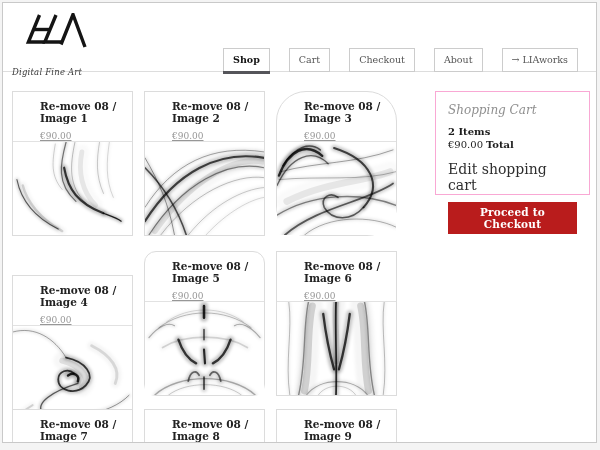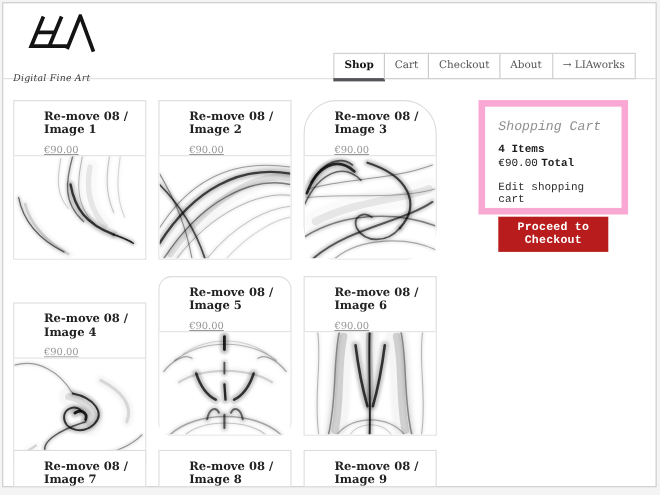--- a/index.html
+++ b/index.html
@@ -13,21 +13,21 @@
     position:absolute; left:2px; top:2px; width:593px; height:439px;
     background:#ffffff; border:1px solid #c9c9c9; overflow:hidden;
   }
 
   
   .header { position:relative; height:68px; border-bottom:1px solid #dddddd; }
   .logo { position:absolute; left:9px; top:10px; cursor:pointer; }
   .logo svg { display:block; margin-left:13px; }
   .tagline { font-style:italic; font-size:8.5px; color:#3c3c3c; margin-top:18px; letter-spacing:.2px; }
 
-  .nav { position:absolute; right:18px; bottom:-1px; display:flex; }
+  .nav { position:absolute; right:18px; bottom:-1px; display:flex;gap:20px; }
   .tab {
     border:1px solid #cccccc; margin-left:-1px; padding:5px 9px 6px;
     font-size:9.5px; color:#555555; background:#ffffff; cursor:pointer;
     position:relative; white-space:nowrap;
   }
   .tab.active { font-weight:bold; color:#141414; }
   .tab.active::after {
     content:""; position:absolute; left:-1px; right:-1px; bottom:-3px;
     height:3px; background:#55555a;
   }
@@ -44,28 +44,28 @@
     display:inline-block; margin-top:3px; cursor:pointer;
   }
   .card-image {
     position:absolute; left:0; right:0; top:49px; bottom:0;
     border-top:1px solid #e2e2e2; background:#ffffff; cursor:pointer; overflow:hidden;
   }
   .card-image svg { width:100%; height:100%; display:block; }
 
   
   .sidebar {
-    position:absolute; left:432px; top:88px; width:136px; height:104px;
-    box-sizing:border-box; border:6px solid #f9a8d4; padding:10px 12px; background:#fff;font-family:Liberation Mono, monospace;
+    position:absolute; left:432px; top:88px; width:155px; height:104px;
+    box-sizing:border-box; border:1px solid #f9a8d4; padding:10px 12px; background:#fff;
   }
   .cart-heading { margin:1px 0 0; font-size:12px; font-weight:normal; font-style:italic; color:#8f8f8f; }
   .cart-items { font-size:10px; font-weight:bold; color:#1d1d1d; margin-top:9px; }
   .cart-total { font-size:10px; color:#1d1d1d; margin-top:2px; }
   .cart-total .total-label { font-weight:bold; margin-left:3px; }
-  .edit-link { display:inline-block; font-size:10px; color:#2e2e2e; margin-top:11px; cursor:pointer; }
+  .edit-link { display:inline-block; font-size:14px; color:#2e2e2e; margin-top:11px; cursor:pointer; }
   .checkout-btn {
     display:inline-block; margin-top:8px; border:none; cursor:pointer;
     background:#7b7b80; color:#ffffff; font-weight:bold; font-size:10.5px;
     font-family:inherit; padding:4px 9px; letter-spacing:.2px;
   }
 </style>
 </head>
 <body>
 
 <div class="page">
@@ -360,19 +360,19 @@
     <div class="card-text">
       <h3 class="card-title">Re-move 08 / Image 9</h3>
 
     </div>
 
   </article>
     </div>
 
   <aside class="sidebar">
     <h2 class="cart-heading">Shopping Cart</h2>
-    <div class="cart-items">4 Items</div>
+    <div class="cart-items">2 Items</div>
     <div class="cart-total"><span>€90.00</span><span class="total-label">Total</span></div>
     <a class="edit-link">Edit shopping cart</a>
     <button class="checkout-btn" style="background: #b91c1c;">Proceed to Checkout</button>
   </aside>
 
 </div>
 
 </body></html>

